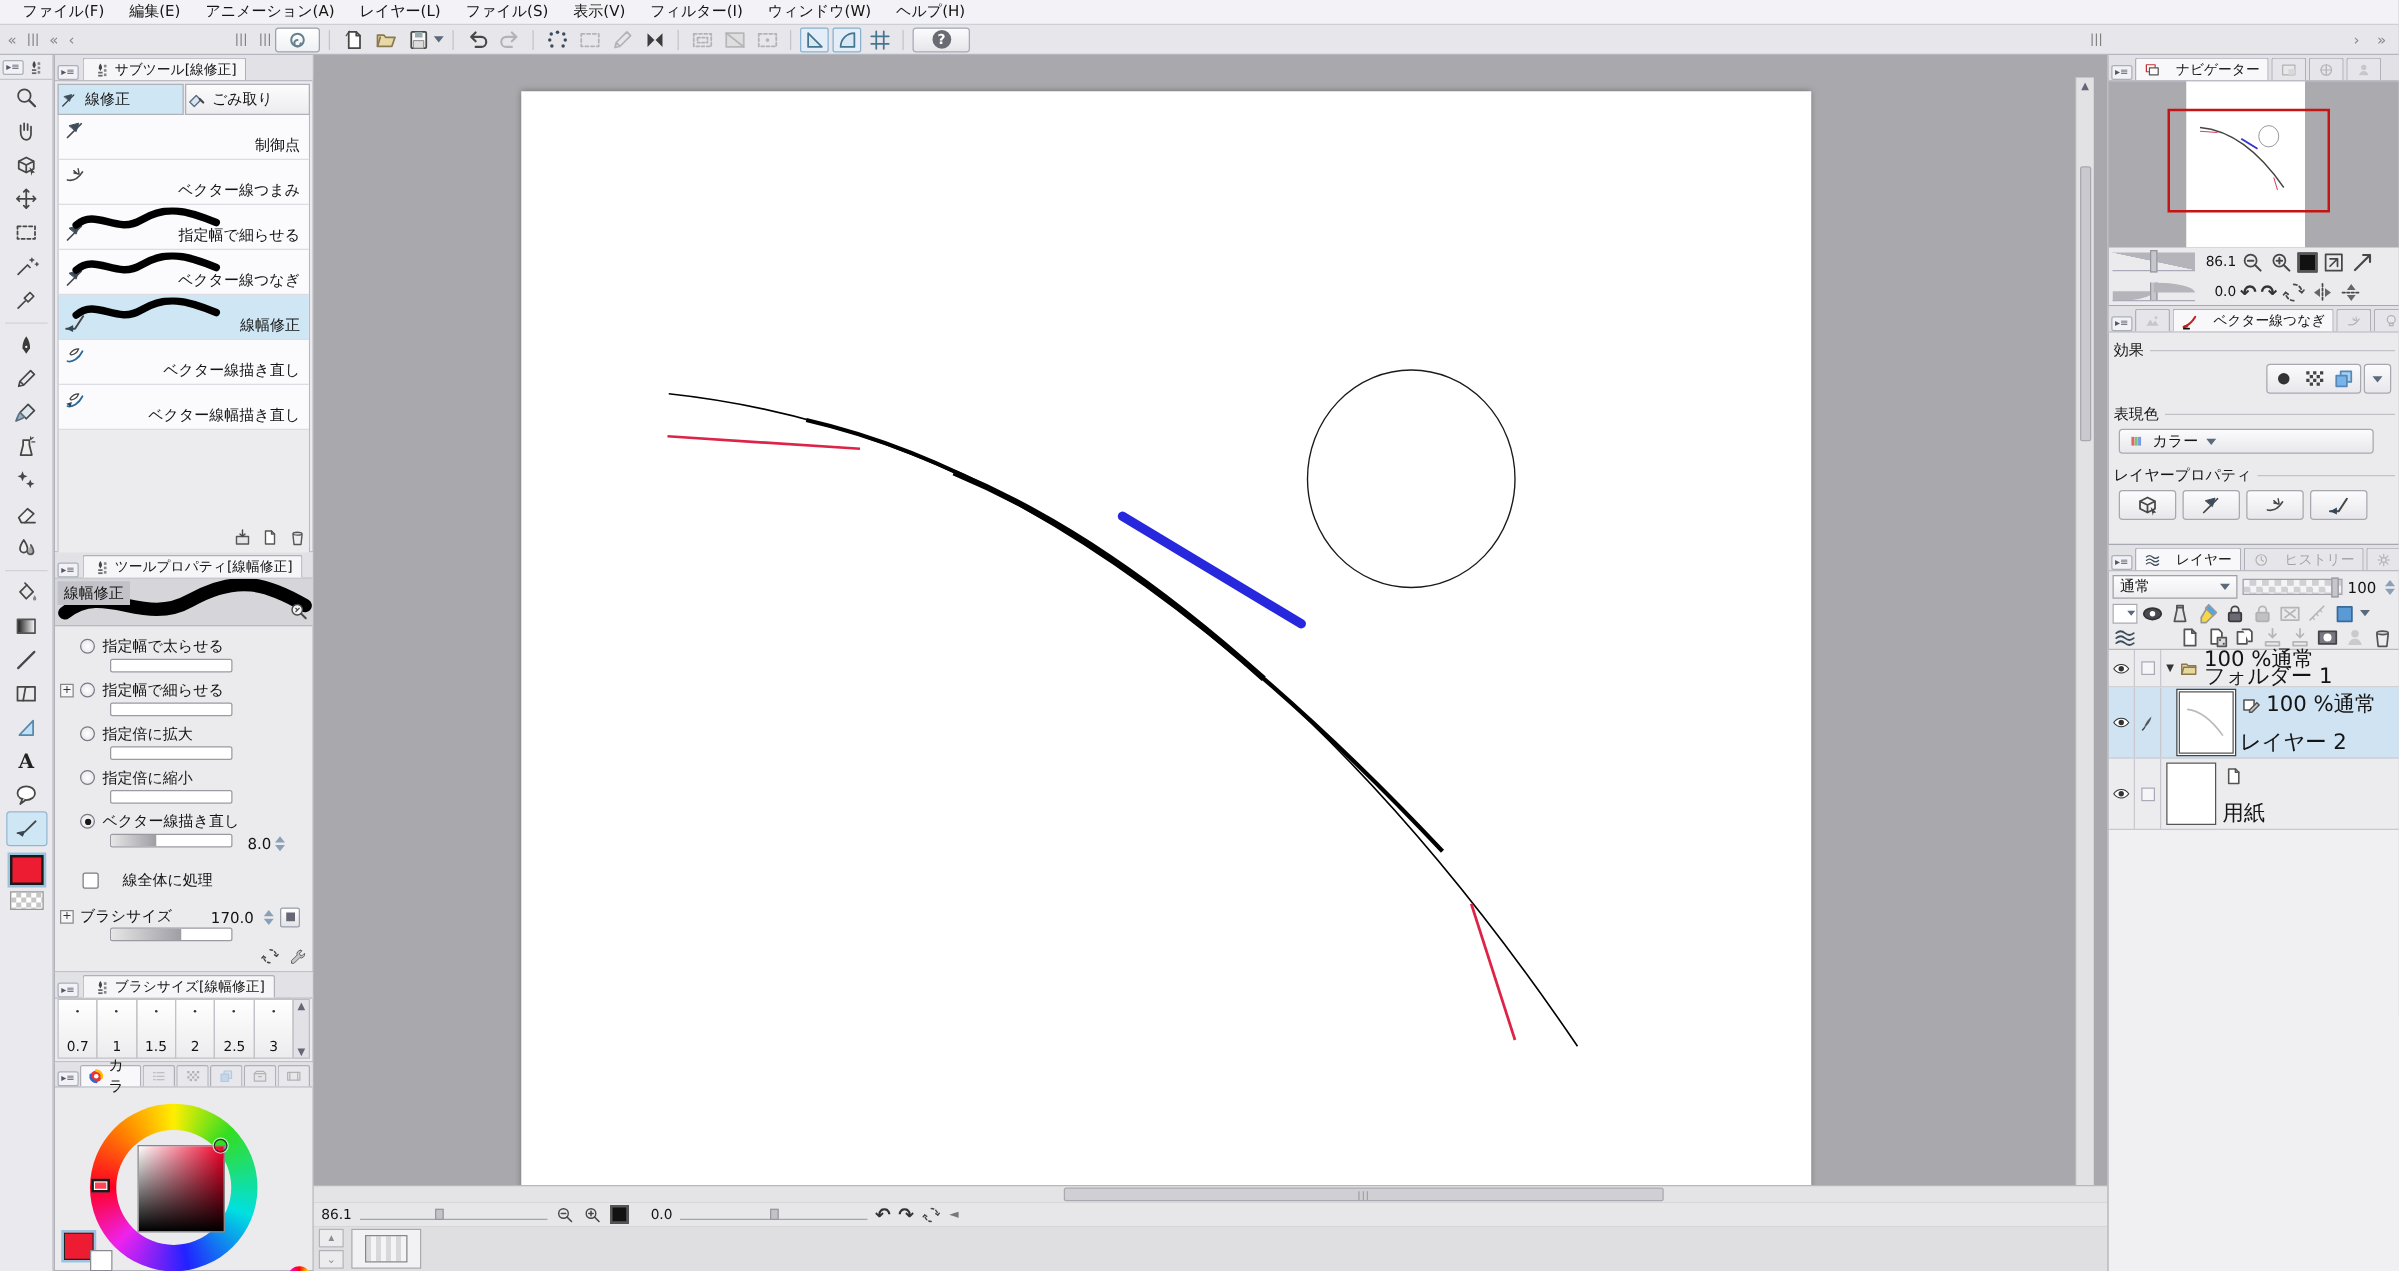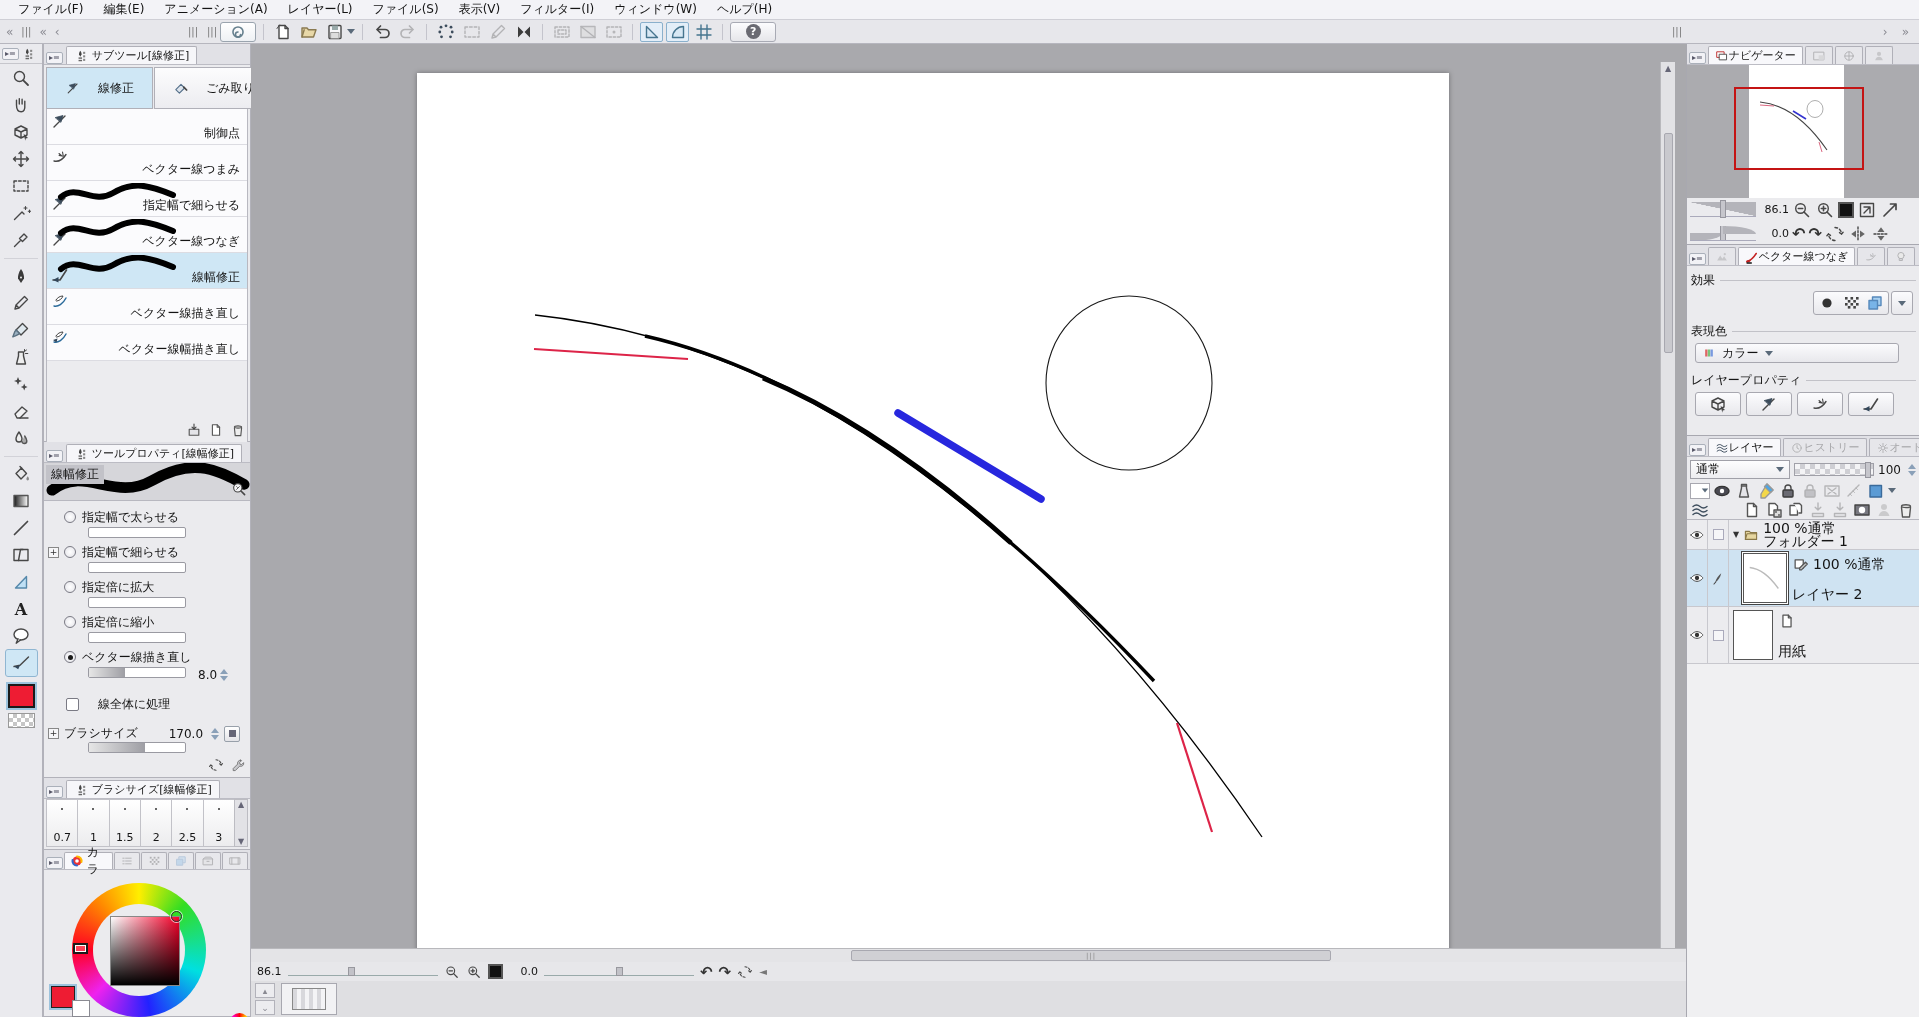--- a/index.html
+++ b/index.html
@@ -32,21 +32,21 @@
 .tool{width:31px;height:26px;margin:1px auto;display:flex;align-items:center;justify-content:center;border-radius:2px}
 .tool.sel{background:#cfe7f5;outline:1px solid #8fb6d2}
 .tgap{height:5px;border-bottom:1px solid #d2d2d8;margin:0 4px 4px}
 .fgswatch{width:27px;height:24px;margin:8px auto 0;background:#ee1c33;border:2px solid #1a1a1a;outline:2px solid #9cc3dd}
 .checkers{width:27px;height:15px;margin:5px auto 0;background:repeating-conic-gradient(#c6c6c6 0 25%,#fff 0 50%) 0 0/8px 8px;border:1px solid #999}
 
 .lpanel{left:43px;width:208px;background:#ebebee;border:1px solid #b2b2ba;border-top:none;position:absolute}
 .phead{height:21px;display:flex;align-items:flex-end;gap:3px;background:#e1e1e6;border-bottom:1px solid #bcbcc4;padding:1px 2px 0}
 .ptab{display:flex;align-items:center;gap:4px;background:#f6f6f9;border:1px solid #b0b0b8;border-bottom:none;border-radius:2px 2px 0 0;padding:0 7px;font-size:11px;height:18px;white-space:nowrap}
 .sttabs{display:flex;padding:2px 2px 0;gap:1px}
-.sttab{flex:1;height:42px;border:1px solid #b0b0b8;background:linear-gradient(#fcfcfd,#ececf0);display:flex;align-items:center;gap:17px;padding:0 18px;white-space:nowrap}
+.sttab{flex:1;height:25px;border:1px solid #b0b0b8;background:linear-gradient(#fcfcfd,#ececf0);display:flex;align-items:center;gap:5px;padding:0 0;white-space:nowrap}
 .sttab.sel{background:#cfe7f5}
 .strow{position:relative;height:36px;background:#fbfbfd;border-bottom:1px solid #dcdce2}
 .strow.sel{background:#cfe7f5}
 .stlabel{position:absolute;right:7px;bottom:2px;white-space:nowrap}
 .sticon{position:absolute;left:3px;top:2px;width:20px;height:20px}
 .sticon.b{top:auto;bottom:3px}
 .stwave{position:absolute;left:10px;right:40px;top:2px;height:22px}
 .pfoot{position:absolute;right:4px;display:flex;gap:6px;align-items:center}
 
 .tp-title{position:relative;height:38px;background:#d6d6da;border-bottom:1px solid #b8b8c0;overflow:hidden}
@@ -97,21 +97,21 @@
 .sslider i{position:absolute;top:0;width:7px;height:9px;background:#c2c2c8;border:1px solid #98989e}
 .fit100{width:15px;height:15px;background:#111;border:2px solid #555}
 .bstrip{position:absolute;left:0;top:937px;width:1435px;height:36px;background:#dfdfe2;display:flex;align-items:flex-start;gap:6px;padding:2px 0 0 4px}
 .updn{display:flex;flex-direction:column;gap:2px}
 .updn .b{width:20px;height:15px;display:flex;align-items:center;justify-content:center;color:#8a8a92;font-size:9px}
 .thumbbtn{width:56px;height:32px;border:1px solid #a8a8b0;background:#f2f2f4;display:flex;align-items:center;justify-content:center}
 .thumbbtn .im{width:34px;height:22px;border:1px solid #888;background:repeating-linear-gradient(90deg,#d8d8dc 0 4px,#f4f4f6 4px 8px)}
 
 #rightcol{left:1686px;top:44px;width:233px;height:973px;background:#ebebee;border-left:1px solid #a8a8b0}
 .rtabs{display:flex;align-items:flex-end;gap:2px;height:21px;background:#e1e1e6;border-bottom:1px solid #bcbcc4;padding:1px 2px 0}
-.rtab{height:18px;border:1px solid #b0b0b8;border-bottom:none;background:#e6e6ea;display:flex;align-items:center;gap:0;padding:0 6px;border-radius:2px 2px 0 0;font-size:11px;white-space:nowrap}
+.rtab{height:18px;border:1px solid #b0b0b8;border-bottom:none;background:#e6e6ea;display:flex;align-items:center;gap:12px;padding:0 6px;border-radius:2px 2px 0 0;font-size:11px;white-space:nowrap}
 .rtab.sel{background:#f8f8fb}
 .navprev{position:absolute;left:0;top:21px;width:233px;height:133px;background:#ababaf;overflow:hidden}
 .navband{position:absolute;left:62px;top:0;width:95px;height:133px;background:#fff}
 .navrect{position:absolute;left:47px;top:22px;width:130px;height:83px;border:2px solid #c41414}
 .navctl{position:absolute;left:0;width:233px;height:23px;display:flex;align-items:center;gap:3px;padding:0 3px;font-size:11px}
 .trislider{width:66px;height:15px;background:linear-gradient(to right top,transparent 49%,#b4b4ba 50%);position:relative;border-bottom:1px solid #aab}
 .wavslider{width:66px;height:15px;position:relative;border-bottom:1px solid #aab;overflow:hidden}
 .wavslider::before{content:"";position:absolute;left:0;top:7px;width:33px;height:8px;background:#b4b4ba;border-radius:0 0 100% 0/0 0 100% 0}
 .wavslider::after{content:"";position:absolute;right:0;top:0px;width:33px;height:8px;background:#b4b4ba;border-radius:0 100% 0 0/0 100% 0 0}
 .shandle{position:absolute;left:30px;top:-2px;width:6px;height:18px;background:#c6c6cc;border:1px solid #96969e}
@@ -128,21 +128,21 @@
 .blenddd{width:100px;height:19px;border:1px solid #a0a0a8;background:linear-gradient(#fdfdfe,#ededf0);display:flex;align-items:center;justify-content:space-between;padding:0 5px}
 .opslider{flex:1;height:13px;border:1px solid #a0a0a8;background:repeating-conic-gradient(#cfcfd4 0 25%,#f4f4f6 0 50%) 0 0/10px 10px;position:relative}
 .opslider i{position:absolute;right:2px;top:-2px;width:6px;height:16px;background:#c6c6cc;border:1px solid #96969e}
 .lrow-icons{display:flex;align-items:center;gap:2px;padding:1px 3px;height:19px}
 .lrow-icons .sp{flex:1}
 .lrow{display:flex;align-items:stretch;border-bottom:1px solid #c8c8ce;background:#ececef}
 .lrow.sel{background:#cfe3f2}
 .lcell{width:21px;border-right:1px solid #c8c8ce;display:flex;align-items:center;justify-content:center}
 .lthumb{background:#fff;border:1px solid #555;box-shadow:0 0 0 1px #fff inset}
 .lthumb.dbl{box-shadow:0 0 0 1px #fff,0 0 0 2px #444}
-.ltext{font-size:14px;line-height:13px;white-space:nowrap}
+.ltext{font-size:17px;line-height:13px;white-space:nowrap}
 .badge{width:18px;height:18px}
 </style>
 </head>
 <body>
 
 <div id="menubar" class="abs">
   <span class="menu-item">ファイル(F)</span>
   <span class="menu-item">編集(E)</span>
   <span class="menu-item">アニメーション(A)</span>
   <span class="menu-item">レイヤー(L)</span>

